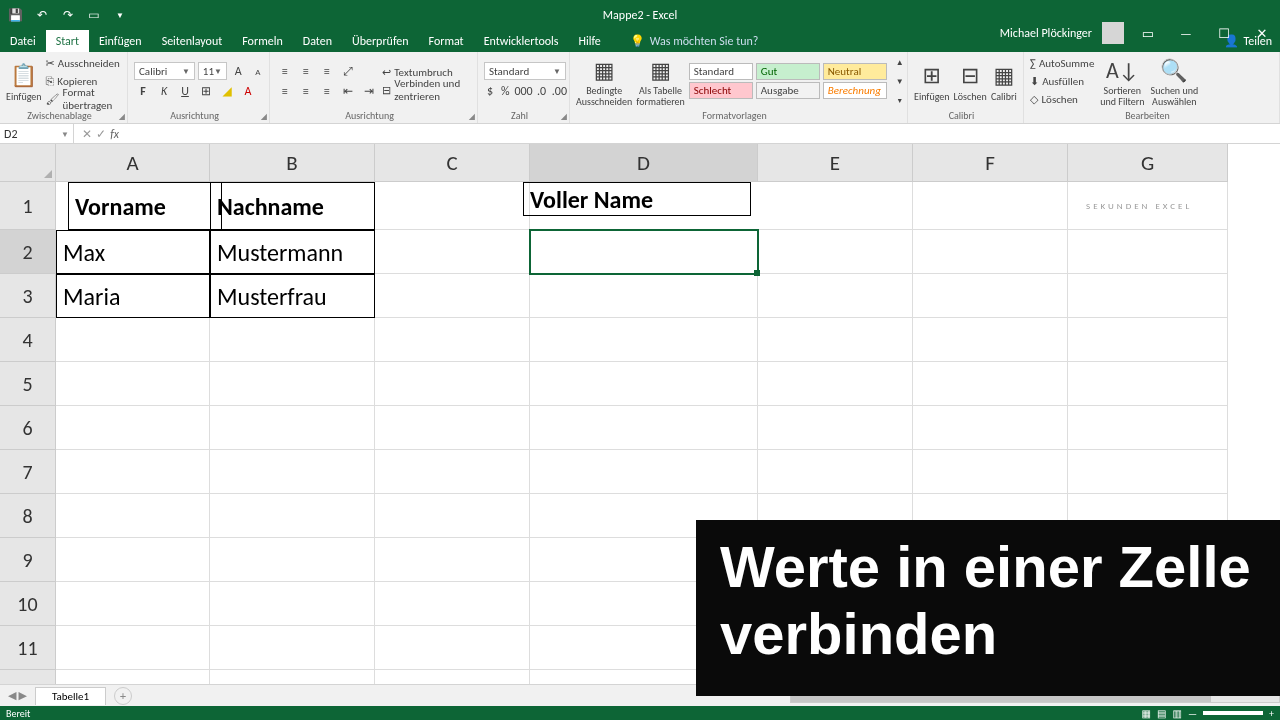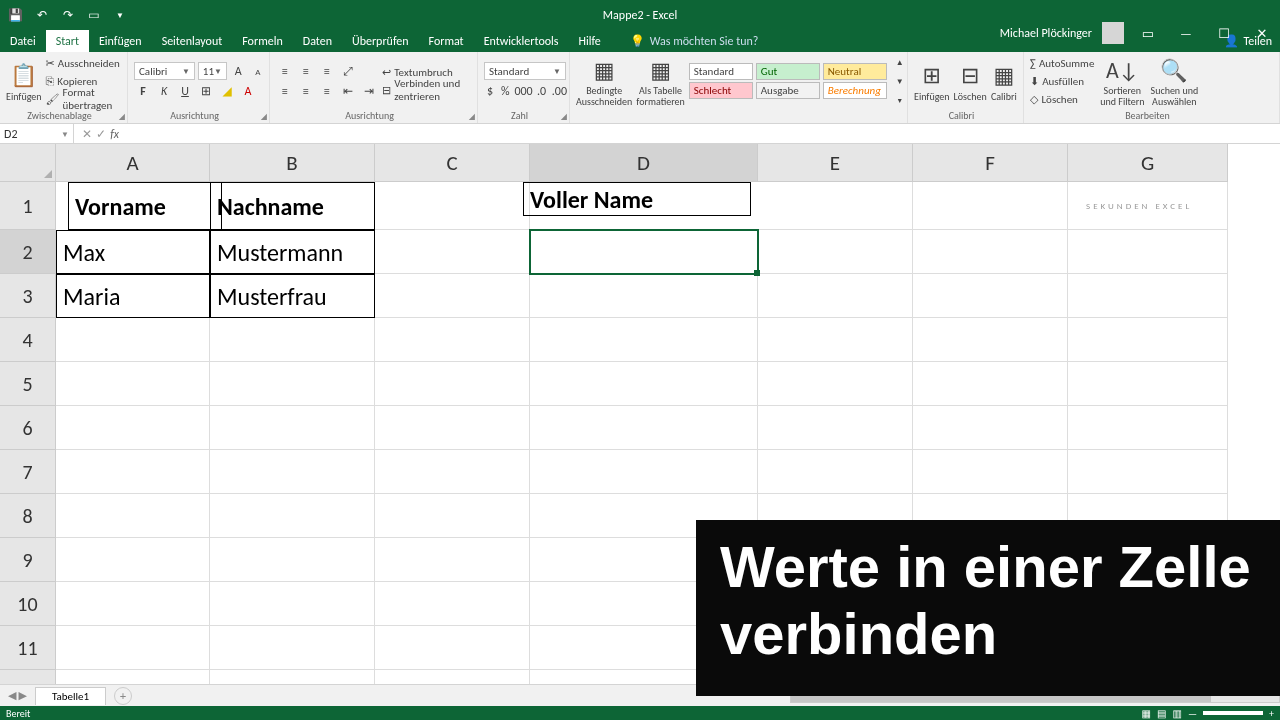--- a/index.html
+++ b/index.html
@@ -260,20 +260,21 @@
           <div class="style-cell s-aus">Ausgabe</div>
           <div class="style-cell s-ber">Berechnung</div>
         </div>
       </div>
       <div class="col" style="width:14px;">
         <div class="ic-btn" style="font-size:8px;">▲</div>
         <div class="ic-btn" style="font-size:8px;">▼</div>
         <div class="ic-btn" style="font-size:8px;">▾</div>
       </div>
     </div>
+    <div class="group-label">Formatvorlagen</div>
   </div>
 
   <div class="group" style="width:116px;">
     <div class="group-body">
       <div class="big-btn" style="width:36px;">
           <span class="ic">⊞</span>
           <span>Einfügen</span>
         </div>
       <div class="big-btn" style="width:36px;">
           <span class="ic">⊟</span>

